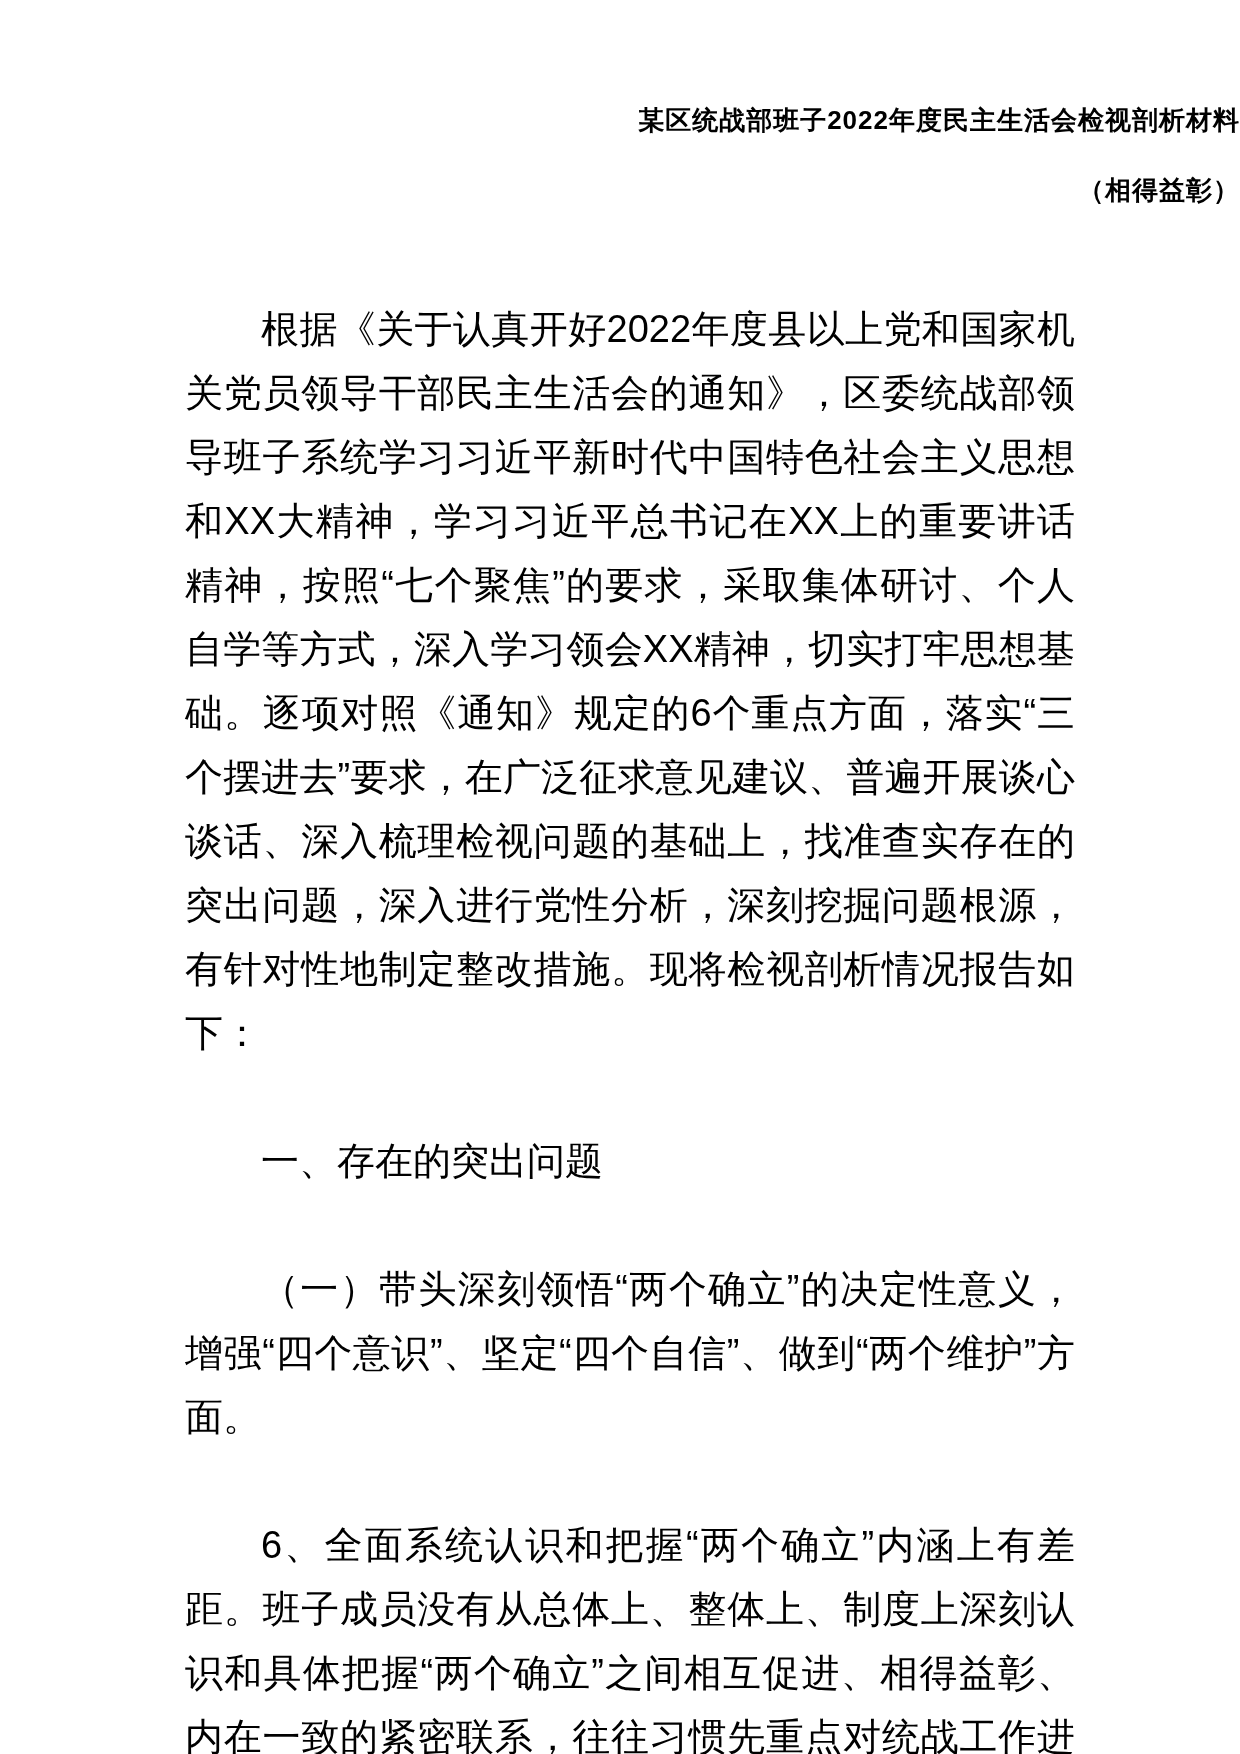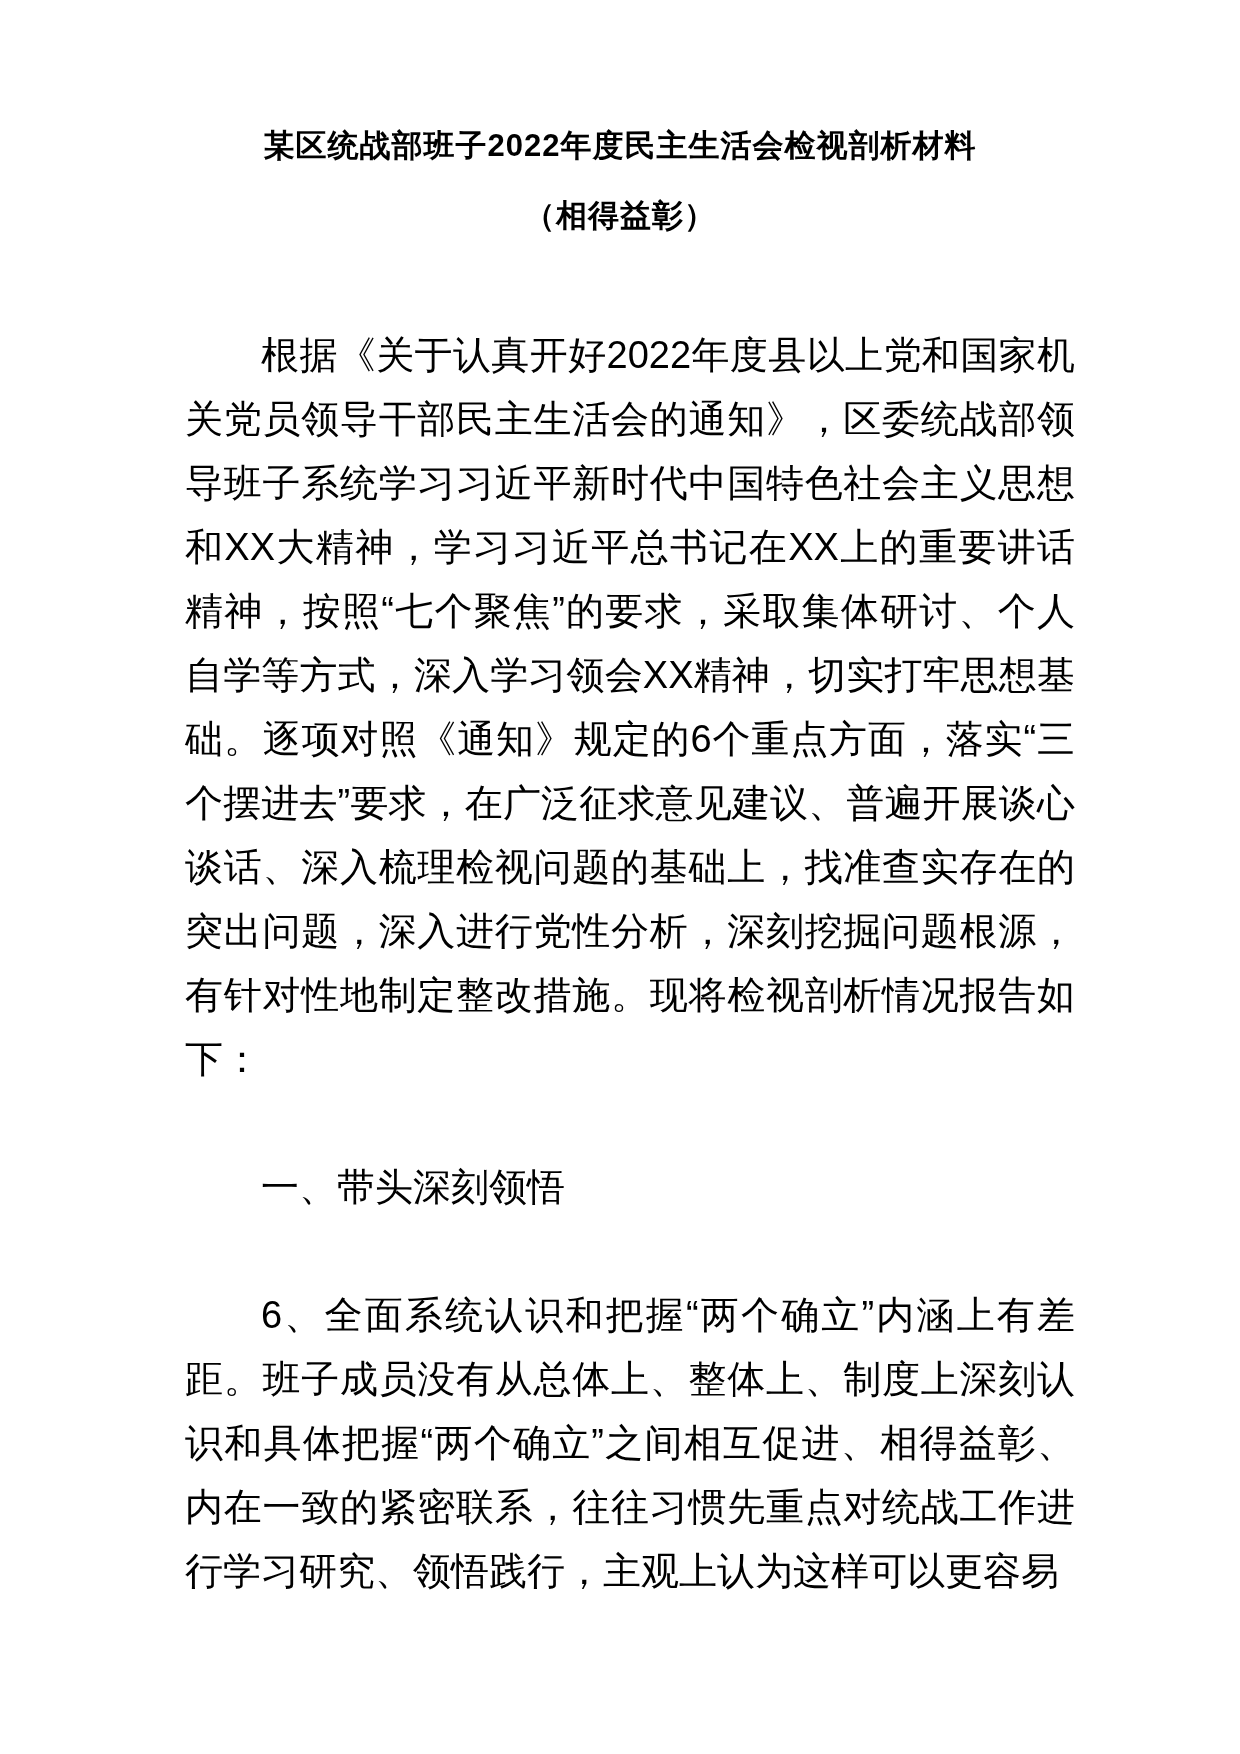--- a/index.html
+++ b/index.html
@@ -11,24 +11,24 @@
     position: relative;
     width: 1240px;
     height: 1754px;
     background: #ffffff;
     color: #000000;
     font-family: "Liberation Sans", sans-serif;
     overflow: hidden;
     box-sizing: border-box;
   }
   .doc-title {
-    padding-top: 111px;
-    text-align: center;
+    padding-top: 85px;
+    text-align: right;
     font-weight: bold;
-    font-size: 31px;
+    font-size: 26px;
     line-height: 70px;
     letter-spacing: 1px;
   }
   .doc-body {
     margin: 72px 165px 0 185px;
     width: 890px;
     font-size: 38px;
     line-height: 64px;
     text-align: justify;
     text-justify: inter-ideograph;
@@ -48,19 +48,20 @@
 <div class="page">
 
   <div class="doc-title">
     <div>某区统战部班子2022年度民主生活会检视剖析材料</div>
     <div>（相得益彰）</div>
   </div>
 
   <div class="doc-body">
     <p class="para">根据《关于认真开好2022年度县以上党和国家机关党员领导干部民主生活会的通知》，区委统战部领导班子系统学习习近平新时代中国特色社会主义思想和XX大精神，学习习近平总书记在XX上的重要讲话精神，按照“七个聚焦”的要求，采取集体研讨、个人自学等方式，深入学习领会XX精神，切实打牢思想基础。逐项对照《通知》规定的6个重点方面，落实“三个摆进去”要求，在广泛征求意见建议、普遍开展谈心谈话、深入梳理检视问题的基础上，找准查实存在的突出问题，深入进行党性分析，深刻挖掘问题根源，有针对性地制定整改措施。现将检视剖析情况报告如下：</p>
 
-    <p class="para">一、带头深刻领悟</p>
+    <p class="para">一、存在的突出问题</p>
 
+    <p class="para">（一）带头深刻领悟“两个确立”的决定性意义，增强“四个意识”、坚定“四个自信”、做到“两个维护”方面。</p>
 
     <p class="para">6、全面系统认识和把握“两个确立”内涵上有差距。班子成员没有从总体上、整体上、制度上深刻认识和具体把握“两个确立”之间相互促进、相得益彰、内在一致的紧密联系，往往习惯先重点对统战工作进行学习研究、领悟践行，主观上认为这样可以更容易</p>
   </div>
 
 </div>
 
 </body></html>

